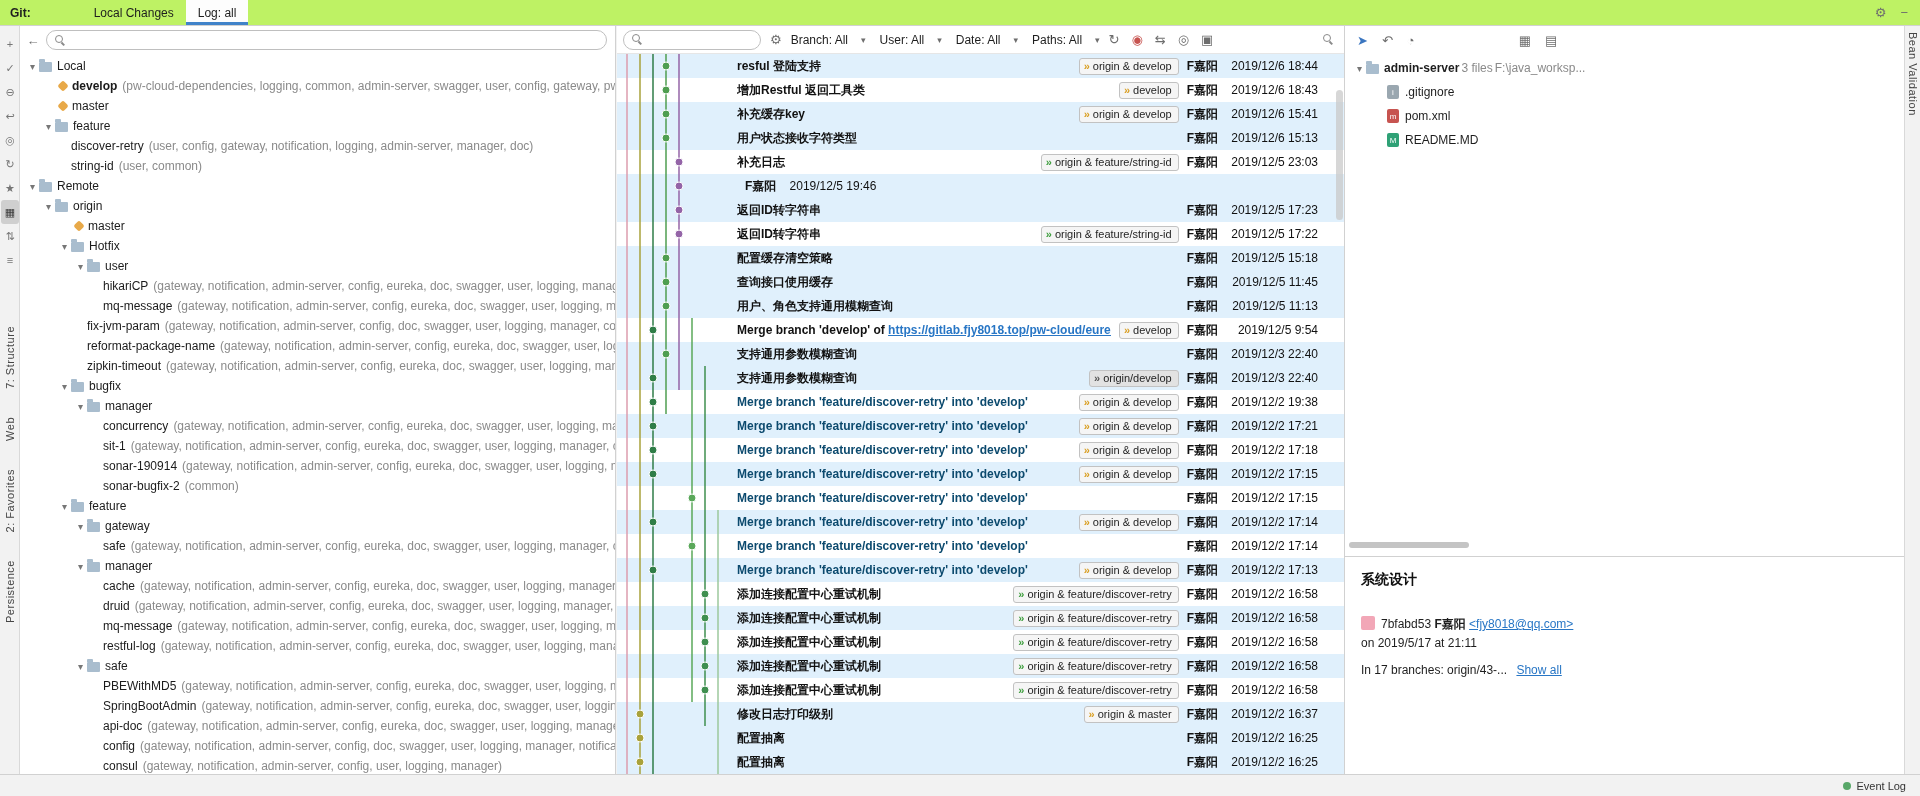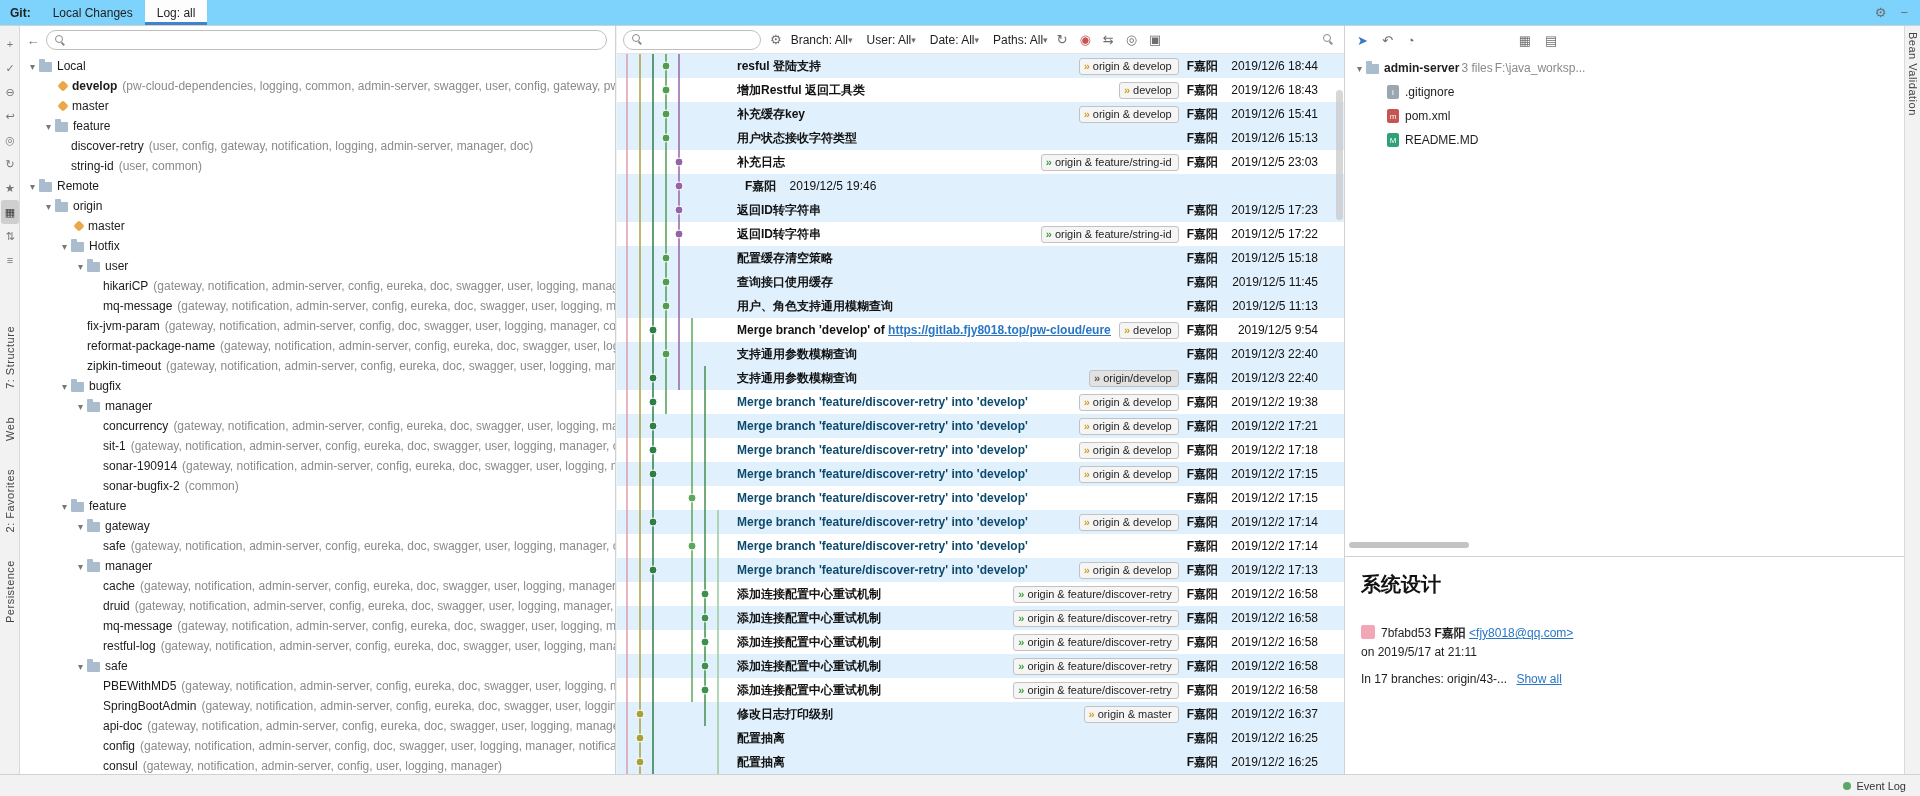--- a/index.html
+++ b/index.html
@@ -1,21 +1,21 @@
 <!DOCTYPE html>
 <html><head>
 <meta charset="utf-8">
 <style>
   * { margin:0; padding:0; box-sizing:border-box; }
   html,body { width:1920px; height:796px; overflow:hidden; }
   body { font-family:"Liberation Sans","DejaVu Sans",sans-serif; font-size:12px; color:#1e1e1e; background:#f2f2f2; }
   .window { position:relative; width:1920px; height:796px; background:#f2f2f2; overflow:hidden; }
 
   
-  .tabbar { position:absolute; top:0; left:0; right:0; height:26px; background:#7dd3fc; border-bottom:1px solid #d1d1d1; display:flex; align-items:stretch; }
+  .tabbar { position:absolute; top:0; left:0; right:0; height:26px; background:#bef264; border-bottom:1px solid #d1d1d1; display:flex; align-items:stretch;gap:41px; }
   .git-label { font-weight:bold; display:flex; align-items:center; padding:0 10px 0 10px; }
   .tabs { display:flex; }
   .tab { display:flex; align-items:center; padding:0 12px; position:relative; cursor:default; }
   .tab.selected { background:#fdfdfd; }
   .tab.selected::after { content:""; position:absolute; left:0; right:0; bottom:0; height:3px; background:#4083c9; }
   .tabbar-right { margin-left:auto; display:flex; align-items:center; gap:14px; padding-right:12px; color:#6e6e6e; font-size:13px; }
 
   
   .main { position:absolute; top:26px; bottom:22px; left:0; right:0; }
 
@@ -49,21 +49,21 @@
   .ic-tag { width:8px; height:8px; background:#e8a949; border-radius:2px; transform:rotate(45deg); }
   .tree-label { color:#1b1b1b; }
   .tree-suffix { color:#8a8a8a; margin-left:5px; }
   .b { font-weight:700; }
 
   
   .log { position:absolute; left:617px; top:0; width:727px; bottom:0; background:#fff; display:flex; flex-direction:column; }
   .log-toolbar { height:28px; flex:none; display:flex; align-items:center; gap:9px; padding:0 10px 0 6px; border-bottom:1px solid #e6e6e6; }
   .tb-icon { color:#6e6e6e; font-size:13px; cursor:default; }
   .filters { display:flex; gap:14px; }
-  .filter { display:flex; align-items:center; gap:0; color:#1e1e1e; }
+  .filter { display:flex; align-items:center; gap:13px; color:#1e1e1e; }
   .filter .arr { color:#6e6e6e; font-size:9px; }
   .tb-icons { display:flex; gap:12px; }
   .mag.right { margin-left:auto; }
   .commits { flex:1; position:relative; overflow:hidden; background:#fff; }
   #commit-rows { position:absolute; inset:0; }
   .commit-row { position:relative; height:24px; display:flex; align-items:center; gap:8px; padding-left:120px; padding-right:26px; }
   .commit-row.hl { background:#e0f0fc; }
   .c-msg { flex:1 1 auto; min-width:0; overflow:hidden; white-space:nowrap; font-weight:600; color:#111; }
   .commit-row.muted .c-msg { color:#0c4a6e; }
   .c-msg a { color:#2876c5; text-decoration:underline; }
@@ -82,21 +82,21 @@
   .details-toolbar { height:28px; display:flex; align-items:center; gap:14px; padding:0 12px; }
   .dt-icon { color:#6e6e6e; font-size:13px; }
   .dt-icon.gap { margin-left:90px; }
   #file-tree { padding-top:2px; }
   .file-root { height:24px; display:flex; align-items:center; padding-left:8px; white-space:nowrap; overflow:hidden; }
   .gray { color:#8a8a8a; margin-left:2px; }
   .file-row { height:24px; display:flex; align-items:center; gap:6px; padding-left:42px; }
   .file-ic { width:12px; height:14px; border-radius:2px; color:#fff; font-size:8px; display:flex; align-items:center; justify-content:center; flex:none; }
   .hscroll { position:absolute; top:516px; left:4px; width:120px; height:6px; background:#c4c4c4; border-radius:3px; }
   .commit-details { position:absolute; top:530px; left:0; right:0; bottom:0; border-top:1px solid #d1d1d1; padding:14px 16px; }
-  .cd-title { font-size:20px; font-weight:bold; color:#111; }
+  .cd-title { font-size:14px; font-weight:bold; color:#111; }
   .cd-meta { margin-top:26px; width:218px; line-height:1.6; word-break:break-all; }
   .avatar { display:inline-block; width:14px; height:14px; border-radius:2px; margin-right:6px; vertical-align:-2px; }
   .link { color:#2876c5; text-decoration:underline; cursor:pointer; }
   .cd-branches { margin-top:10px; }
   .cd-branches .link { margin-left:6px; }
 
   
   .statusbar { position:absolute; bottom:0; left:0; right:0; height:22px; background:#f2f2f2; border-top:1px solid #d1d1d1; display:flex; align-items:center; padding:0 14px 0 24px; font-size:11px; color:#333; }
   #sb-items { display:flex; gap:18px; }
   .sb-item { display:flex; align-items:center; gap:4px; }

